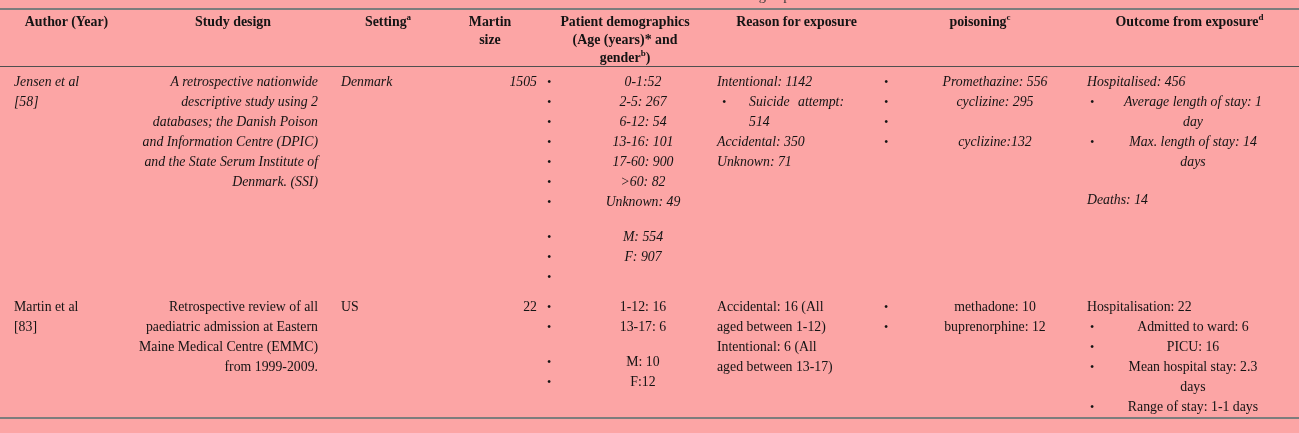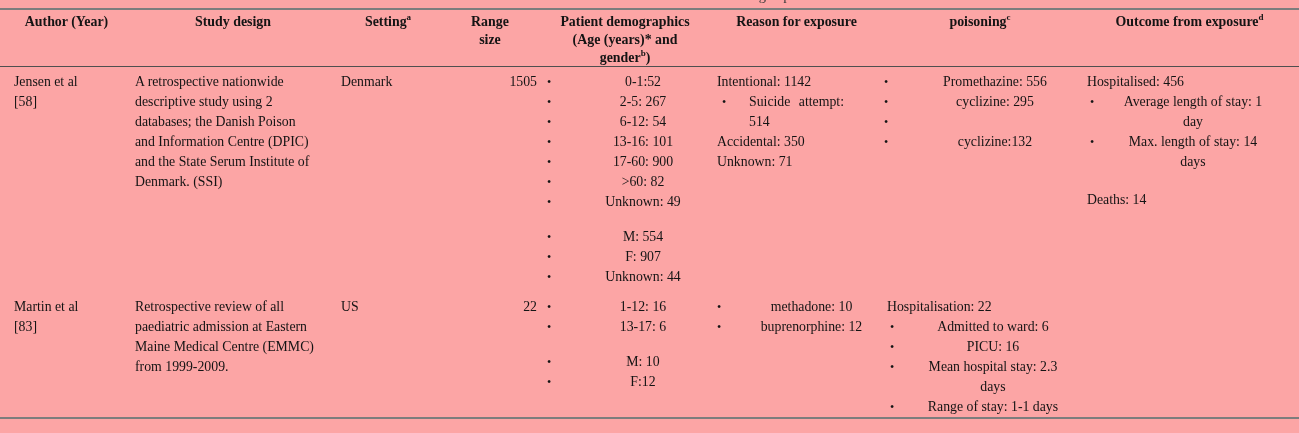--- a/index.html
+++ b/index.html
@@ -13,25 +13,25 @@
     font-size:14.5px;color:#3a3a3a;white-space:nowrap;}
 
   .tbl{position:absolute;top:8px;left:0;width:1299px;
     border-top:2.5px solid #7d7d7d;border-bottom:2.5px solid #7d7d7d;}
   .grid{display:grid;grid-template-columns:133px 200px 110px 94px 176px 167px 200px 219px;}
   .hrow{height:57px;box-sizing:border-box;padding-top:3px;border-bottom:1.5px solid #4f4f4f;}
   .hcell{text-align:center;font-weight:bold;font-size:13.9px;line-height:18px;}
   .hcell sup{font-size:9px;line-height:0;}
 
   .trow{align-items:start;}
-  .trow.r0{min-height:225px;}
+  .trow.r0{min-height:225px;font-style:italic;}
   .trow.r1{min-height:125px;}
   .cell{font-size:13.8px;line-height:20px;padding-top:5px;box-sizing:border-box;}
   .c-author{padding-left:14px;padding-right:40px;}
-  .c-study{padding-left:2px;padding-right:15px;}
+  .c-study{padding-left:2px;padding-right:15px;text-align:right;}
   .c-setting{padding-left:8px;}
   .c-sample{padding-left:12px;text-align:right;}
   .c-demo{padding-left:8px;}
   .c-reason{padding-left:4px;padding-right:36px;}
   .c-drug{padding-left:2px;}
   .c-outcome{padding-left:7px;padding-right:13px;}
 
   .bl{display:flex;align-items:flex-start;}
   .dot{flex:0 0 28px;box-sizing:border-box;padding-left:2px;font-size:12px;}
   .bt{flex:1;min-width:0;text-align:center;}
@@ -55,21 +55,21 @@
         <div class="hcell">
           <div>Author (Year)</div>
         </div>
         <div class="hcell">
           <div>Study design</div>
         </div>
         <div class="hcell">
           <div>Setting<sup>a</sup></div>
         </div>
         <div class="hcell">
-          <div>Range</div>
+          <div>Martin</div>
           <div>size</div>
         </div>
         <div class="hcell">
           <div>Patient demographics</div>
           <div>(Age (years)* and</div>
           <div>gender<sup>b</sup>)</div>
         </div>
         <div class="hcell">
           <div>Reason for exposure</div>
         </div>
@@ -119,21 +119,20 @@
             <div class="bl">
               <span class="dot">•</span>
               <span class="bt">M: 554</span>
             </div>
             <div class="bl">
               <span class="dot">•</span>
               <span class="bt">F: 907</span>
             </div>
             <div class="bl">
               <span class="dot">•</span>
-              <span class="bt">Unknown: 44</span>
             </div>
           </div>
           <div class="cell c-reason">
             <div class="ln">Intentional: 1142</div>
             <div class="bl justify">
               <span class="dot">•</span>
               <span class="bt">Suicide attempt: 514</span>
             </div>
             <div class="ln">Accidental: 350</div>
             <div class="ln">Unknown: 71</div>
@@ -186,20 +185,24 @@
             <div class="gap"></div>
             <div class="bl">
               <span class="dot">•</span>
               <span class="bt">M: 10</span>
             </div>
             <div class="bl">
               <span class="dot">•</span>
               <span class="bt">F:12</span>
             </div>
           </div>
+          <div class="cell c-reason">
+            <div class="ln">Accidental: 16 (All aged between 1-12)</div>
+            <div class="ln">Intentional: 6 (All aged between 13-17)</div>
+          </div>
           <div class="cell c-drug">
             <div class="bl">
               <span class="dot">•</span>
               <span class="bt">methadone: 10</span>
             </div>
             <div class="bl">
               <span class="dot">•</span>
               <span class="bt">buprenorphine: 12</span>
             </div>
           </div>

